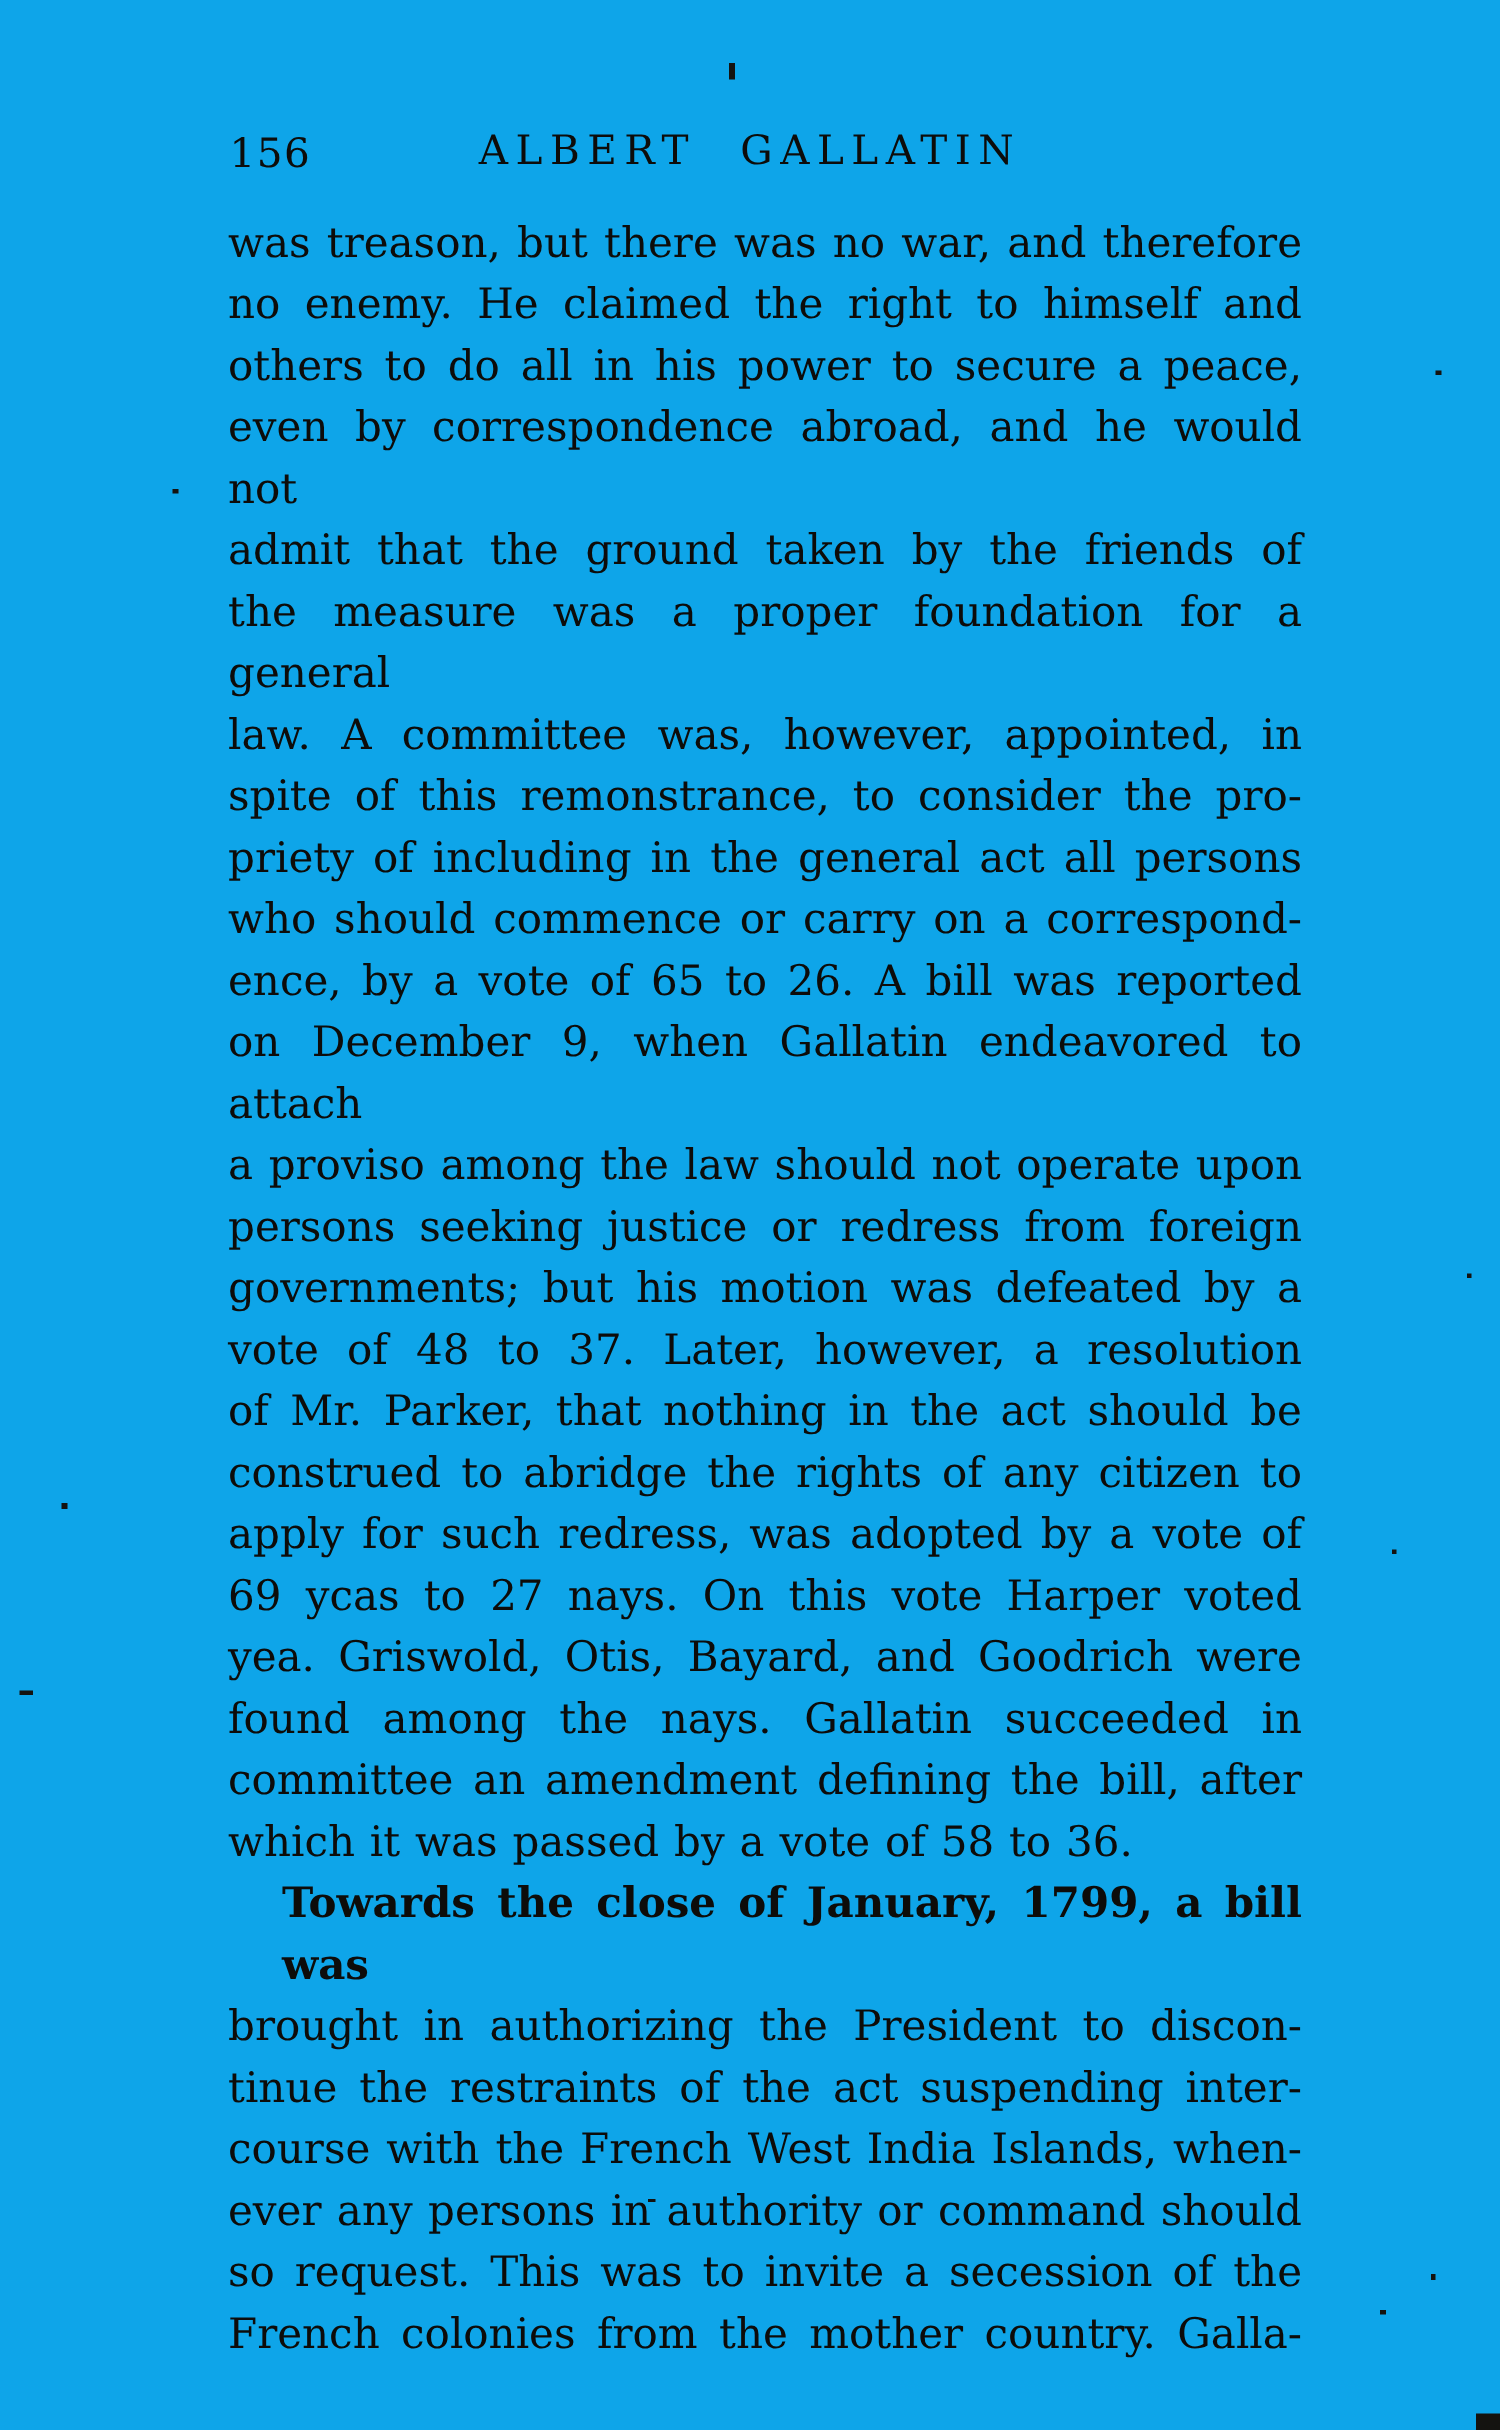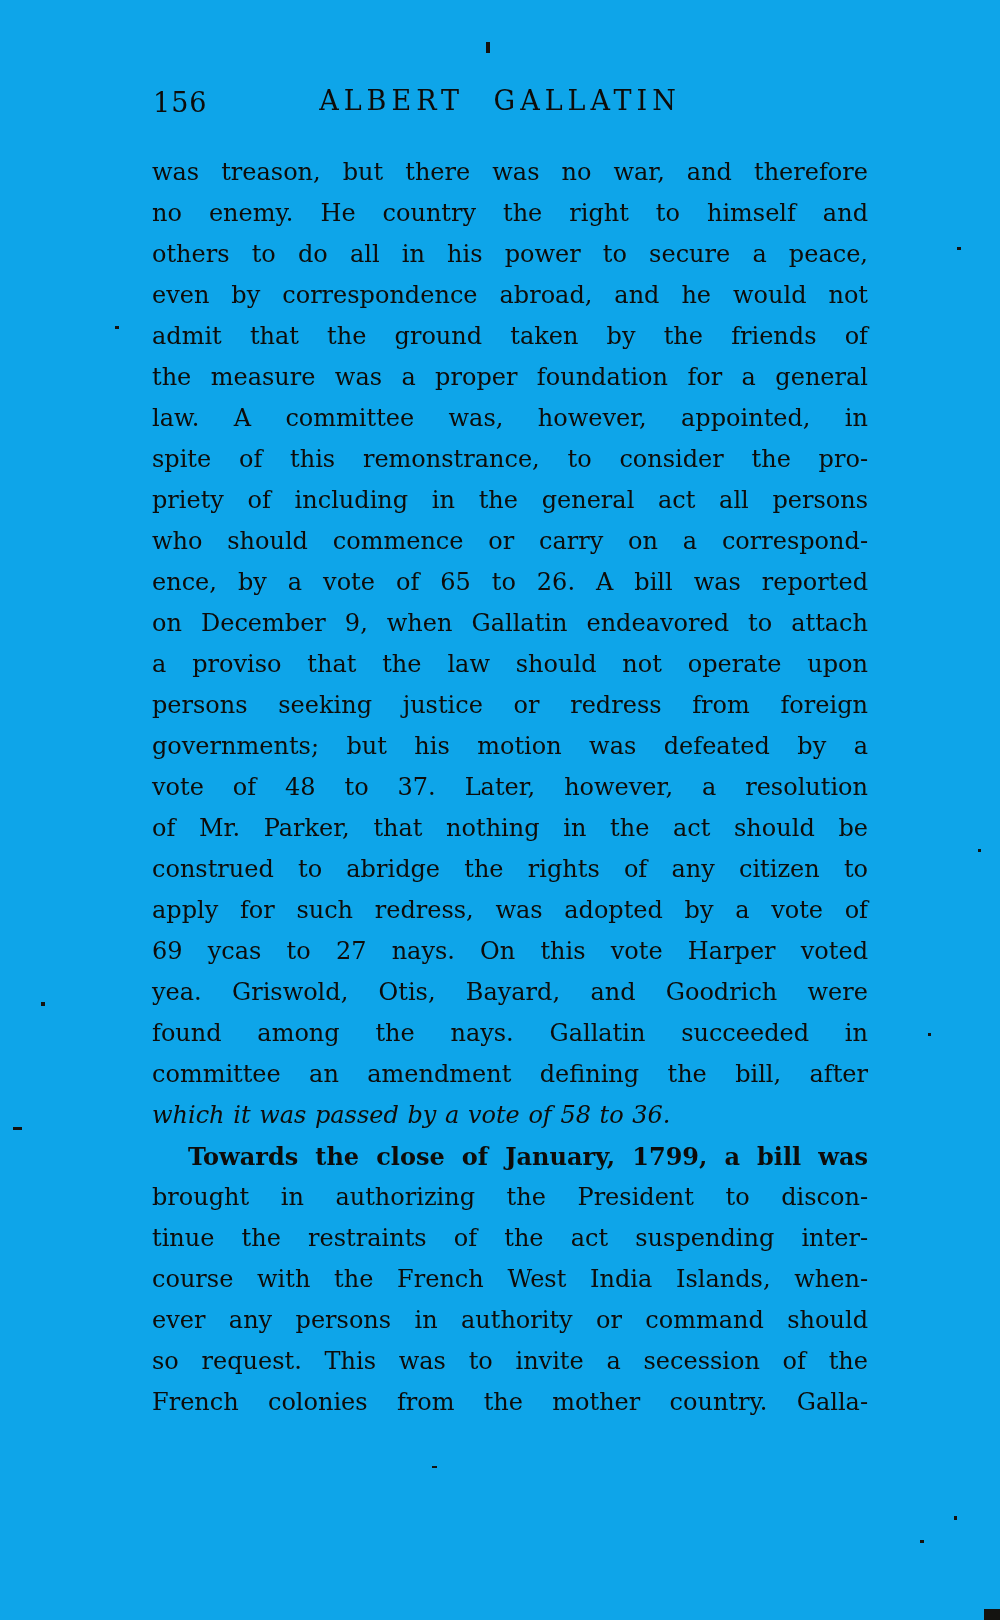--- a/index.html
+++ b/index.html
@@ -24,32 +24,32 @@
   .running-head {
     position: absolute;
     top: 85px; left: 0; right: 0;
     text-align: center;
     font-size: 27px;
     letter-spacing: 5px;
     word-spacing: 16px;
   }
   .body-text {
     position: absolute;
-    top: 152px; left: 152px;
+    top: 141px; left: 152px;
     width: 716px;
-    font-size: 24px;
+    font-size: 28px;
     line-height: 41px;
   }
   .text-line {
     text-align: justify;
     text-align-last: justify;
     white-space: normal;
     word-spacing: 1px;
   }
-  .text-line.short { text-align-last: left; font-style: italic; }
+  .text-line.short { text-align-last: left; }
   .text-line.indent { padding-left: 36px; font-weight: bold; }
   
   .speck { position: absolute; background: #141310; }
   .speck.s1  { top: 42px;   left: 486px; width: 4px;  height: 11px; }
   .speck.s2  { top: 247px;  left: 957px; width: 4px;  height: 3px; }
   .speck.s3  { top: 326px;  left: 115px; width: 4px;  height: 3px; }
   .speck.s4  { top: 849px;  left: 978px; width: 3px;  height: 3px; }
   .speck.s5  { top: 1002px; left: 41px;  width: 4px;  height: 4px; }
   .speck.s6  { top: 1033px; left: 928px; width: 3px;  height: 3px; }
   .speck.s7  { top: 1127px; left: 13px;  width: 9px;  height: 3px; }
@@ -61,32 +61,32 @@
 </head>
 <body>
 
 <div class="page">
 
   <div class="page-number">156</div>
   <div class="running-head">ALBERT GALLATIN</div>
 
   <div class="body-text">
     <div class="text-line">was treason, but there was no war, and therefore</div>
-    <div class="text-line">no enemy. He country the right to himself and</div>
+    <div class="text-line">no enemy. He claimed the right to himself and</div>
     <div class="text-line">others to do all in his power to secure a peace,</div>
     <div class="text-line">even by correspondence abroad, and he would not</div>
     <div class="text-line">admit that the ground taken by the friends of</div>
     <div class="text-line">the measure was a proper foundation for a general</div>
     <div class="text-line">law. A committee was, however, appointed, in</div>
     <div class="text-line">spite of this remonstrance, to consider the pro-</div>
     <div class="text-line">priety of including in the general act all persons</div>
     <div class="text-line">who should commence or carry on a correspond-</div>
     <div class="text-line">ence, by a vote of 65 to 26. A bill was reported</div>
     <div class="text-line">on December 9, when Gallatin endeavored to attach</div>
-    <div class="text-line">a proviso that the law should not operate upon</div>
+    <div class="text-line">a proviso among the law should not operate upon</div>
     <div class="text-line">persons seeking justice or redress from foreign</div>
     <div class="text-line">governments; but his motion was defeated by a</div>
     <div class="text-line">vote of 48 to 37. Later, however, a resolution</div>
     <div class="text-line">of Mr. Parker, that nothing in the act should be</div>
     <div class="text-line">construed to abridge the rights of any citizen to</div>
     <div class="text-line">apply for such redress, was adopted by a vote of</div>
     <div class="text-line">69 ycas to 27 nays. On this vote Harper voted</div>
     <div class="text-line">yea. Griswold, Otis, Bayard, and Goodrich were</div>
     <div class="text-line">found among the nays. Gallatin succeeded in</div>
     <div class="text-line">committee an amendment defining the bill, after</div>

